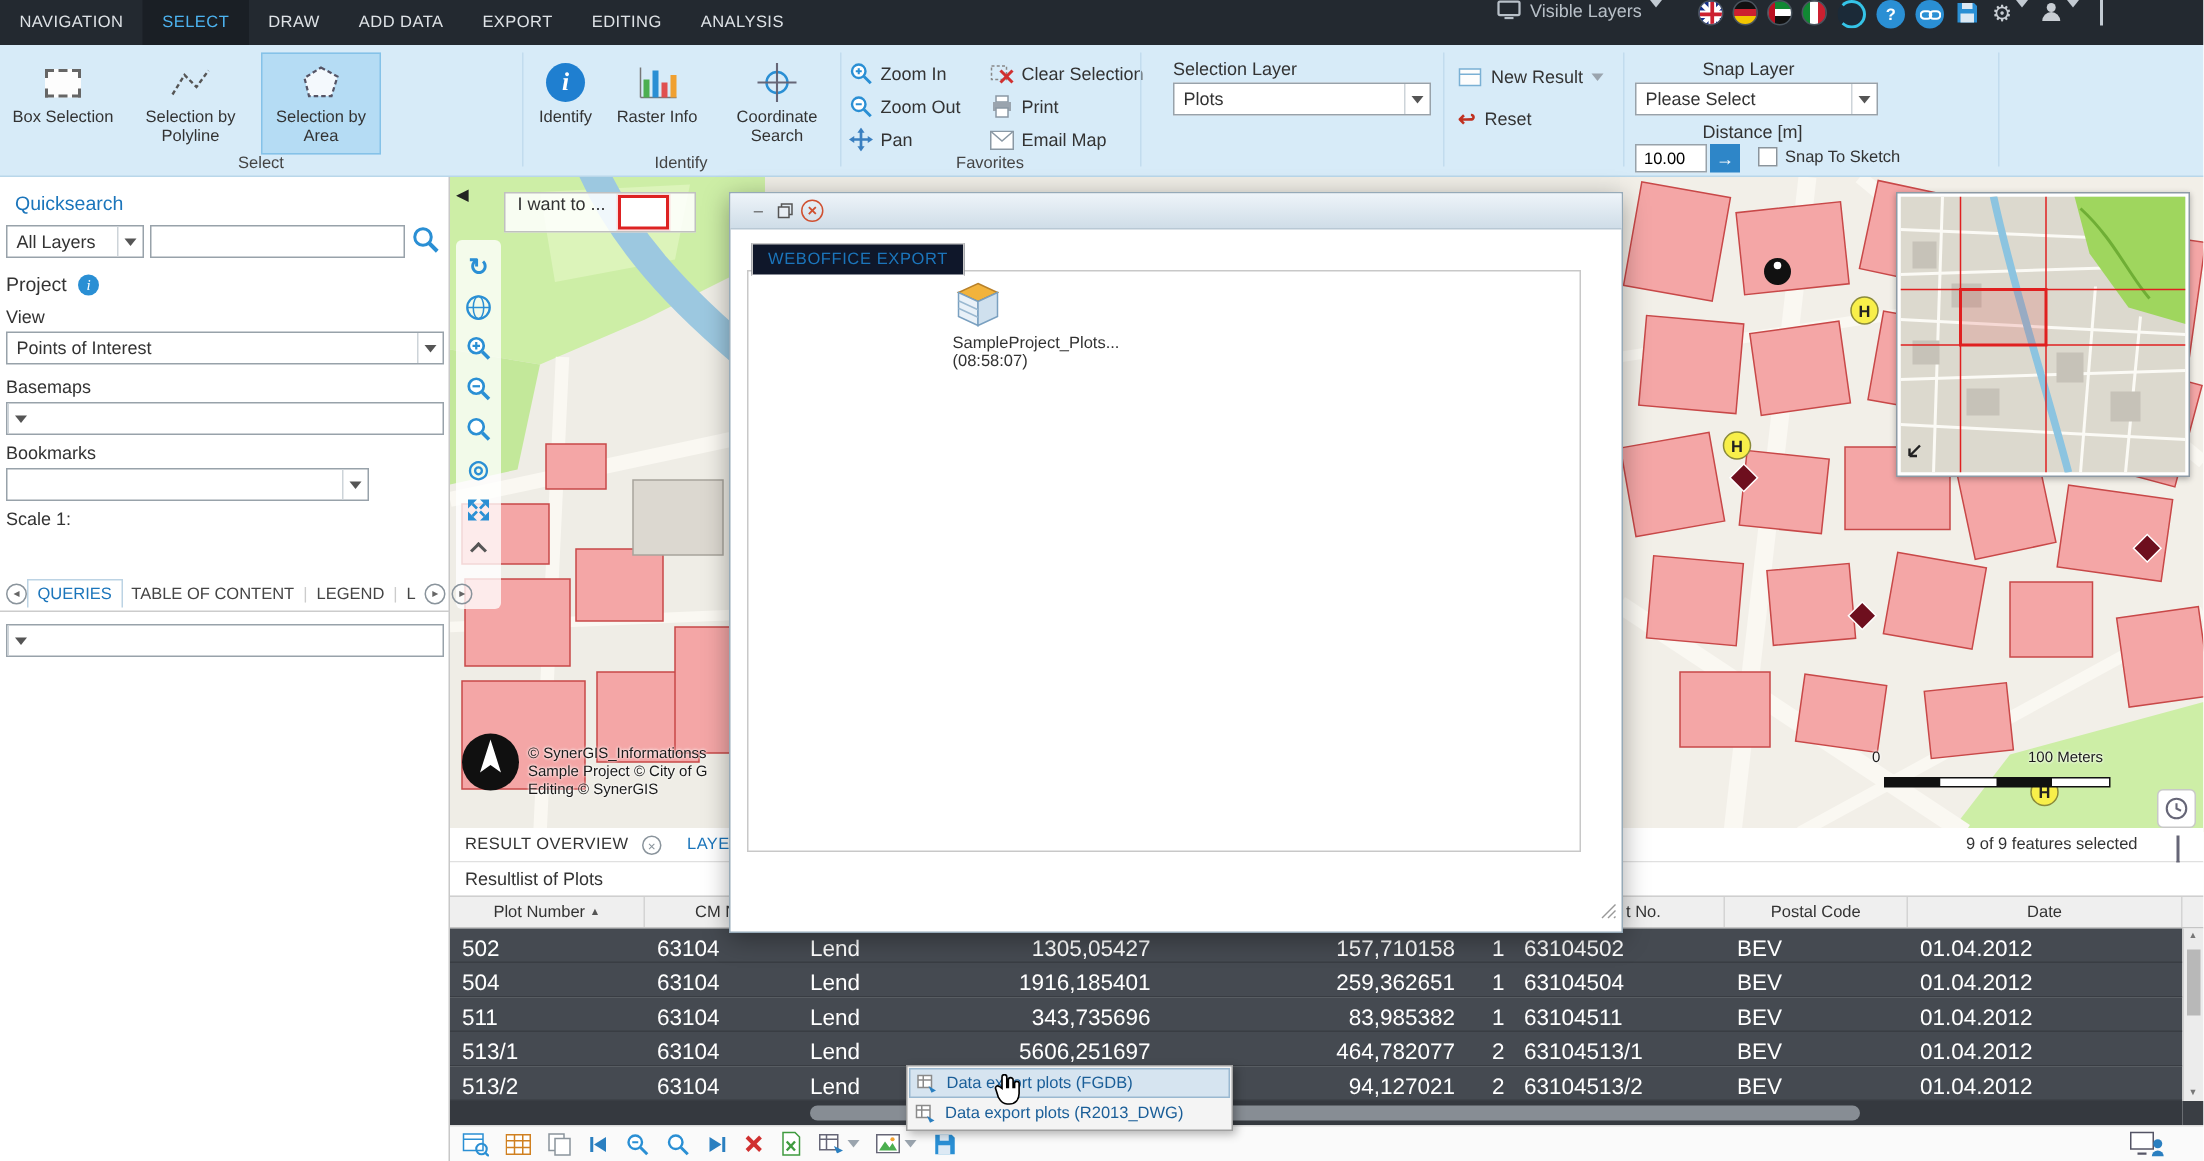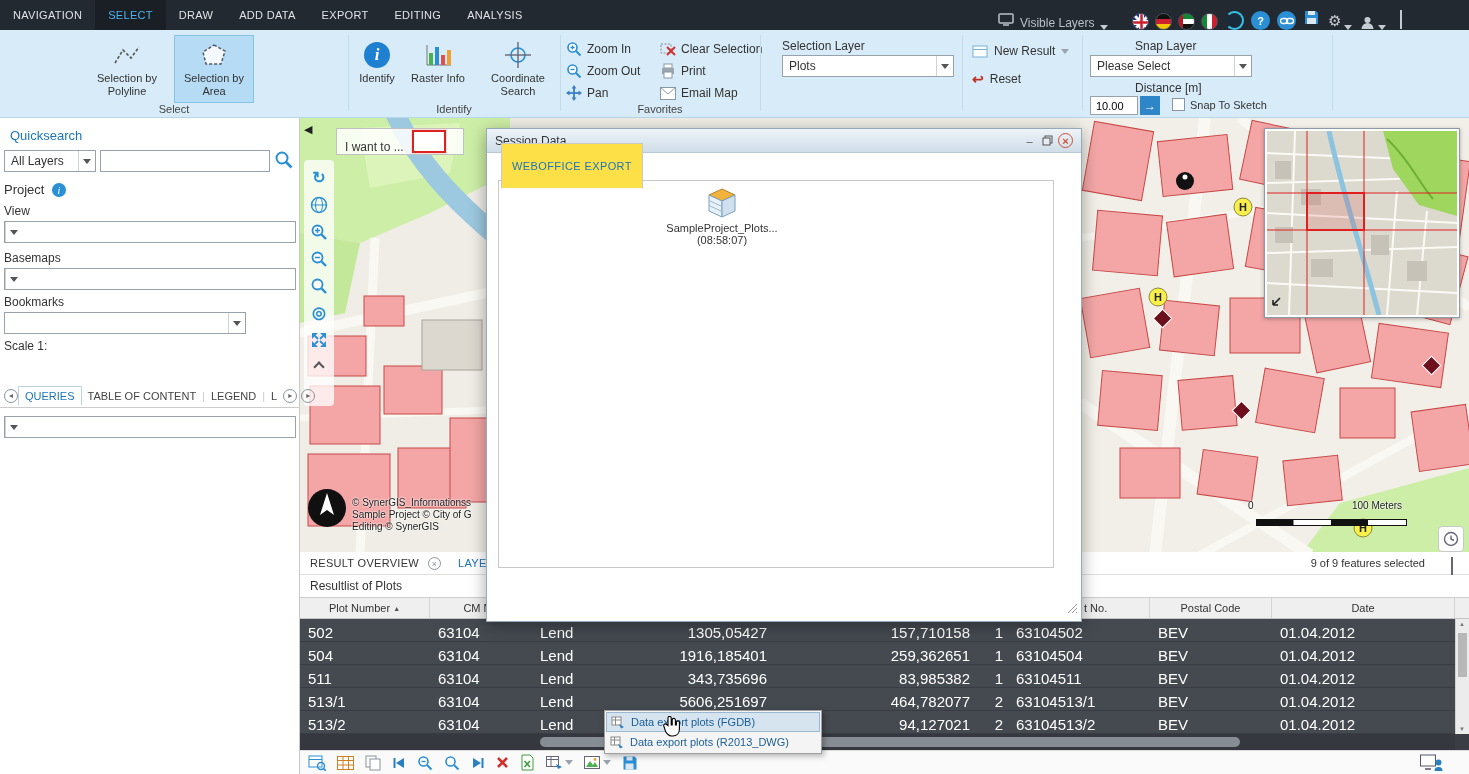--- a/index.html
+++ b/index.html
@@ -1,19 +1,19 @@
 <!DOCTYPE html>
 <html><head>
 <meta charset="utf-8">
 <style>
 *{box-sizing:border-box;margin:0;padding:0}
 html,body{width:1469px;height:774px}
 body{position:relative;font-family:"Liberation Sans",sans-serif;background:#fff;overflow:hidden}
 .abs{position:absolute}
-.r{display:flex;align-items:flex-end}
+.r{display:flex;align-items:flex-start}
 
 .topbar{position:absolute;left:0;top:0;width:1469px;height:30px;background:#232930;display:flex;align-items:center;z-index:20}
 .toptab{padding:0 13px;line-height:30px;font-size:11px;color:#dfe3e7;letter-spacing:.3px;cursor:default}
 .toptab.active{color:#4db3f0;background:#1a1f25}
 .flag{width:17px;height:17px;border-radius:50%;border:1px solid #4a545e;margin-left:6px;overflow:hidden}
 .cicon{width:19px;height:19px;border-radius:50%;background:#2a8fd4;color:#fff;font-size:11px;display:flex;align-items:center;justify-content:center;font-weight:bold;margin-left:7px}
 .caret{width:0;height:0;border-left:4px solid transparent;border-right:4px solid transparent;border-top:5px solid #9aa4ae;display:inline-block}
 .caretl{border-top-color:#c2cad2}
 
 .ribbon{position:absolute;left:0;top:30px;width:1469px;height:88px;background:#d7ebf8;border-bottom:1px solid #b9d7ea;z-index:19}
@@ -56,23 +56,23 @@
 .hscroll{position:absolute;left:300px;top:734px;width:1155px;height:16px;background:#35393f;z-index:4}
 .hthumb{position:absolute;left:240px;top:3px;width:700px;height:10px;background:#878d94;border-radius:5px}
 .corner{position:absolute;left:1455px;top:734px;width:14px;height:16px;background:#3a3e44;z-index:4}
 
 .btoolbar{position:absolute;left:300px;top:750px;width:1169px;height:24px;background:#fafafa;border-top:1px solid #dcdcdc;display:flex;align-items:center;gap:11px;padding-left:8px;z-index:4}
 .bt{display:flex;align-items:center;justify-content:center;height:20px}
 
 .dialog{position:absolute;left:486px;top:128px;width:596px;height:494px;background:#fff;border:1px solid #96aab8;box-shadow:0 4px 16px rgba(0,0,0,.35);z-index:40}
 .dtitle{height:24px;background:linear-gradient(#eef4f9,#cfdde8);border-bottom:1px solid #b8c8d4;display:flex;align-items:center;padding:0 8px;font-size:12px;color:#333}
 .dbtn{width:15px;height:15px;display:flex;align-items:center;justify-content:center;margin-left:3px;color:#555;font-size:11px}
-.dtab{position:absolute;left:14px;top:14px;padding:16px 10px;font-size:11px;letter-spacing:.4px;color:#1b75bb;background:#fde047;border:1px solid #c8c8c8;border-bottom:1px solid #fff;z-index:2}
+.dtab{position:absolute;left:14px;top:33px;padding:4px 10px;font-size:11px;letter-spacing:.4px;color:#1b75bb;background:#0f172a;border:1px solid #c8c8c8;border-bottom:1px solid #fff;z-index:2}
 .dbox{position:absolute;left:11px;top:51px;width:556px;height:388px;border:1px solid #c8c8c8;background:#fff}
-.sitem{position:absolute;left:148px;top:5px;width:150px;text-align:center;font-size:11px;color:#333}
+.sitem{position:absolute;left:136px;top:5px;width:150px;text-align:left;font-size:11px;color:#333}
 
 .cmenu{position:absolute;left:604px;top:710px;width:218px;background:#f4f4f4;border:1px solid #a0a0a0;box-shadow:2px 2px 6px rgba(0,0,0,.3);z-index:50;padding:1px}
 .citem{display:flex;align-items:center;gap:6px;height:20px;padding:0 4px;font-size:11px;color:#1a5e98;white-space:nowrap}
 .citem.hl{background:#d6e4f0;border:1px solid #9ab8d0;height:20px}
 
 .cx{width:13px;height:13px;border-radius:50%;border:1px solid #8a949c;color:#8a949c;font-size:9px;display:flex;align-items:center;justify-content:center}
 .dashbox{width:24px;height:19px;border:2px dashed #666;background:#fdfdfd}
 .dashcirc{width:21px;height:21px;border:2px dashed #666;border-radius:50%;background:#fdfdfd}
 input.txt{border:1px solid #98a2aa;height:22px;font-size:12px;padding:0 5px;font-family:"Liberation Sans",sans-serif}
 .chk{width:13px;height:13px;background:#fff;border:1px solid #8a949c}
@@ -131,20 +131,26 @@
           <path d="M1.5,14 a6,6 0 0 1 12,0 z" fill="#c8cdd3"></path>
         </svg>
         <span class="caret caretl"></span>
       </span>
     <span style="margin-left:14px"><span class="chevu" style="border-color:#c2cad2"></span></span>
   </div>
 </div>
 
 <div class="ribbon">
 
+  <div class="rtool" style="left:4px;width:76px">
+    <span class="ricon">
+        <span class="dashbox"></span>
+      </span>
+    <span class="rlbl">Box Selection</span>
+  </div>
   <div class="rtool active" style="left:174px;width:80px">
     <span class="ricon">
         <svg width="28" height="26">
           <polygon points="14,3 25,9 21,22 6,22 3,10" fill="#f4f9fd" stroke="#556" stroke-width="1.5" stroke-dasharray="3,2"></polygon>
         </svg>
       </span>
     <span class="rlbl">Selection by Area</span>
   </div>
   <div class="rtool" style="left:84px;width:86px">
     <span class="ricon">
@@ -492,20 +498,21 @@
   <span class="abs" style="left:274px;top:32px"><svg width="20" height="20">
         <circle cx="8" cy="8" r="5.5" fill="none" stroke="#2a8fd4" stroke-width="2"></circle>
         <line x1="12" y1="12" x2="17.5" y2="17.5" stroke="#2a8fd4" stroke-width="2.6"></line>
       </svg></span>
 
   <div class="lbl" style="left:4px;top:64px;font-size:13px">Project</div>
   <span class="abs" style="left:52px;top:65px;width:14px;height:14px;border-radius:50%;background:#2a8fd4;color:#fff;font-size:10px;font-style:italic;font-family:'Liberation Serif',serif;display:flex;align-items:center;justify-content:center">i</span>
 
   <div class="lbl" style="left:4px;top:86px">View</div>
   <div class="dd" style="left:4px;top:103px;width:292px">
+    <span class="v">Points of Interest</span>
       <span class="a">
         <span class="tri"></span>
       </span>
   </div>
 
   <div class="lbl" style="left:4px;top:133px">Basemaps</div>
   <div class="dd" style="left:4px;top:150px;width:292px">
       <span class="a">
         <span class="tri"></span>
       </span>
@@ -739,21 +746,20 @@
         <rect x="0.5" y="1" width="15" height="11" fill="#fff" stroke="#556"></rect>
         <line x1="5" y1="15" x2="11" y2="15" stroke="#556" stroke-width="1.5"></line>
         <circle cx="18.5" cy="8.5" r="3" fill="#2a7fc0"></circle>
         <path d="M14.5,17 a4,4 0 0 1 8,0 z" fill="#2a7fc0"></path>
       </svg>
     </span>
 </div>
 
 <div class="dialog">
   <div class="dtitle">
-    <span style="flex:1">Session Data</span>
     <span class="dbtn">–</span>
     <span class="dbtn">
         <svg width="11" height="11">
           <rect x="3" y="1" width="7" height="7" fill="none" stroke="#555"></rect>
           <rect x="1" y="3" width="7" height="7" fill="#e8eef4" stroke="#555"></rect>
         </svg>
       </span>
     <span class="dbtn" style="border:1.5px solid #d05030;border-radius:50%;color:#d05030;font-weight:bold;width:15px;height:15px">×</span>
   </div>
   <div class="dtab">WEBOFFICE EXPORT</div>

